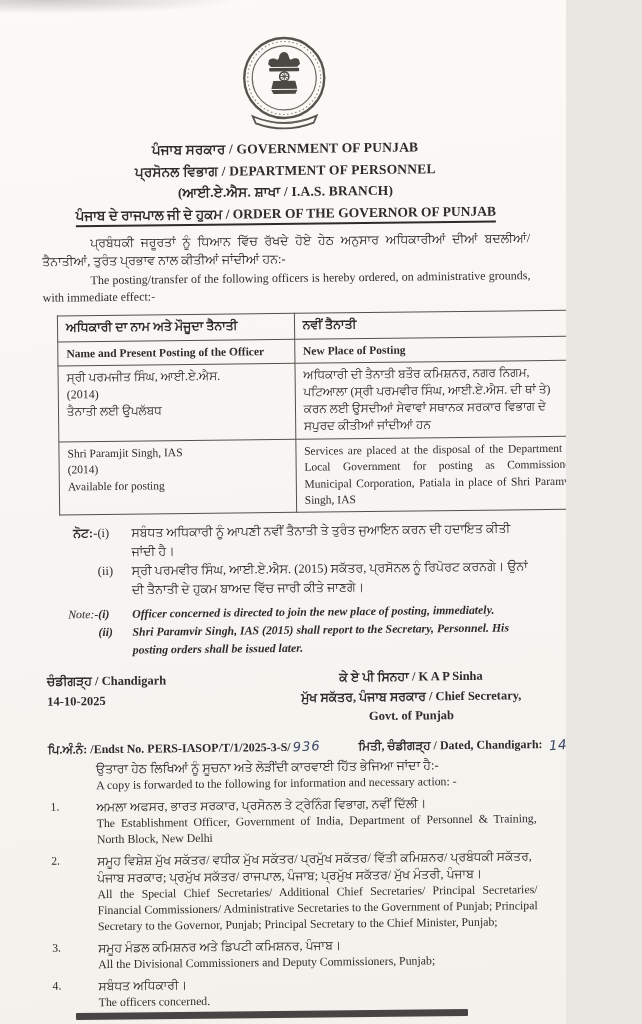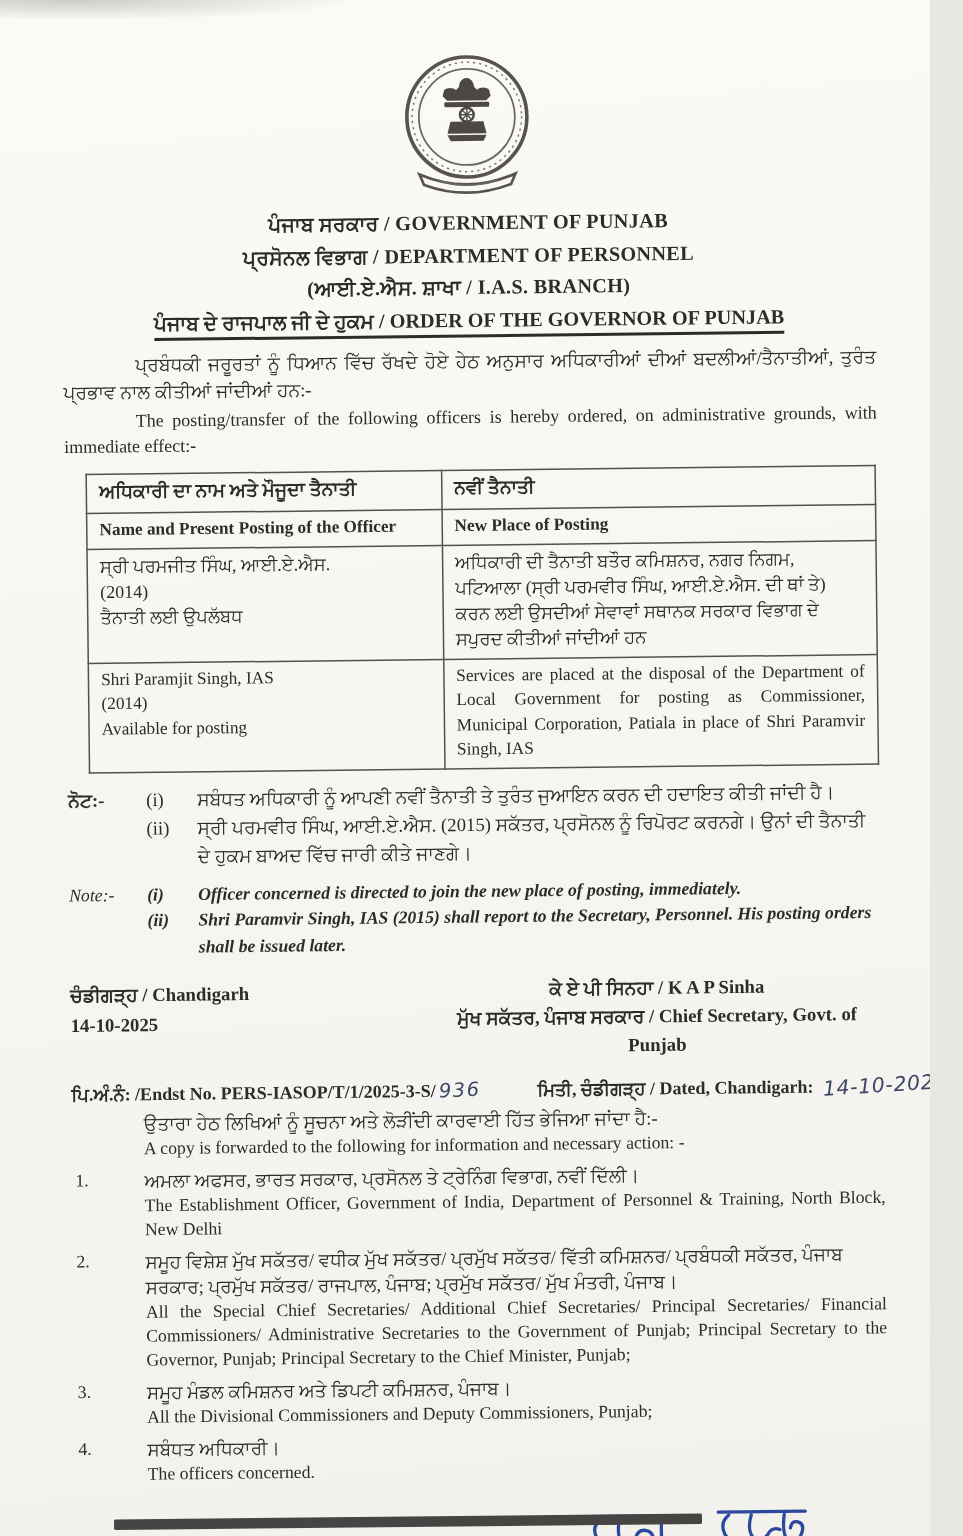--- a/index.html
+++ b/index.html
@@ -4,21 +4,21 @@
 <style>
   * { margin: 0; padding: 0; box-sizing: border-box; }
   html, body { width: 642px; height: 1024px; }
   body {
     font-family: "Liberation Serif", "DejaVu Sans", serif;
     background: #e9e7e2;
     overflow: hidden;
   }
   .page {
     position: relative;
-    width: 620px; height: 1024px;
+    width: 566px; height: 1024px;
     background: linear-gradient(175deg, #fbfaf7 0%, #f7f5f1 55%, #f3f1ec 100%);
     color: #2e2c2a;
     overflow: hidden;
   }
   .scan-edge-top {
     position: absolute; top: 0; left: 0; width: 240px; height: 14px;
     background: radial-gradient(ellipse at 20% 0%, rgba(120,118,112,.35), rgba(120,118,112,0) 70%);
     pointer-events: none;
   }
   .scan-strip-bottom {
@@ -53,21 +53,21 @@
     vertical-align: top; line-height: 1.42;
   }
   td.c1 { width: 45%; }
   td.c2 { width: 55%; }
   .th-pa { font-weight: bold; font-size: 12.5px; }
   .th-en { font-weight: bold; }
   .cell-en { text-align: justify; }
   .cell-pa { font-size: 12px; }
 
   .notes { margin-top: 9px; display: flex; font-size: 12.5px; line-height: 1.5; }
-  .notes .lbl { width: 52px; font-weight: bold; flex: none; }
+  .notes .lbl { width: 52px; font-weight: bold; flex: none; text-align: right; }
   .notes .body { flex: 1; }
   .notes.en { font-size: 11.8px; font-style: italic; font-weight: bold; margin-top: 7px; }
   .notes.en .lbl { font-weight: normal; }
   .note-row { display: flex; }
   .note-row .n { width: 34px; flex: none; }
   .note-row .t { flex: 1; }
 
   .signoff { display: flex; margin-top: 12px; }
   .signoff .left { width: 200px; flex: none; font-weight: bold; font-size: 12.5px; line-height: 1.6; }
   .signoff .right { flex: 1; text-align: center; font-weight: bold; font-size: 12.5px; line-height: 1.55; padding-left: 40px; }

